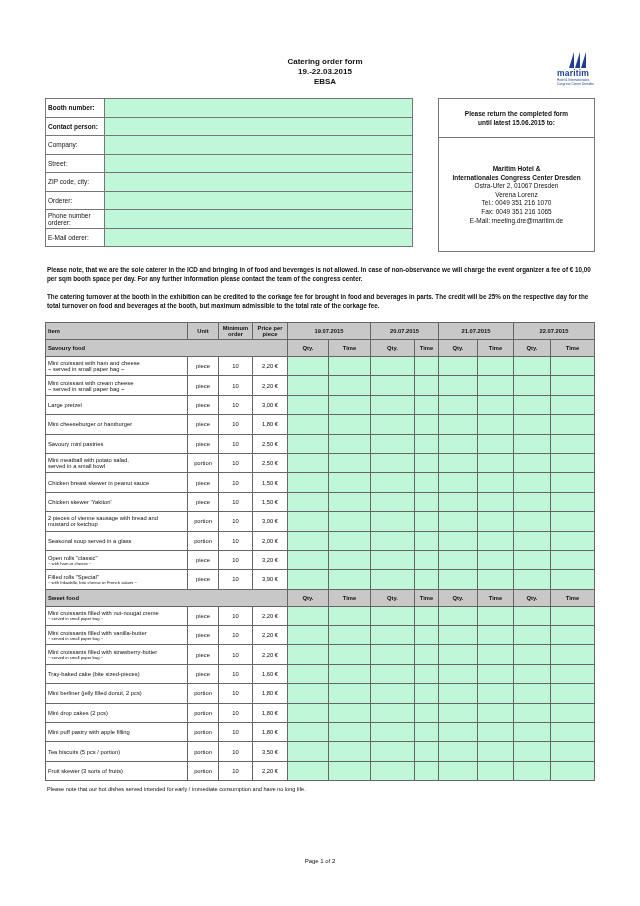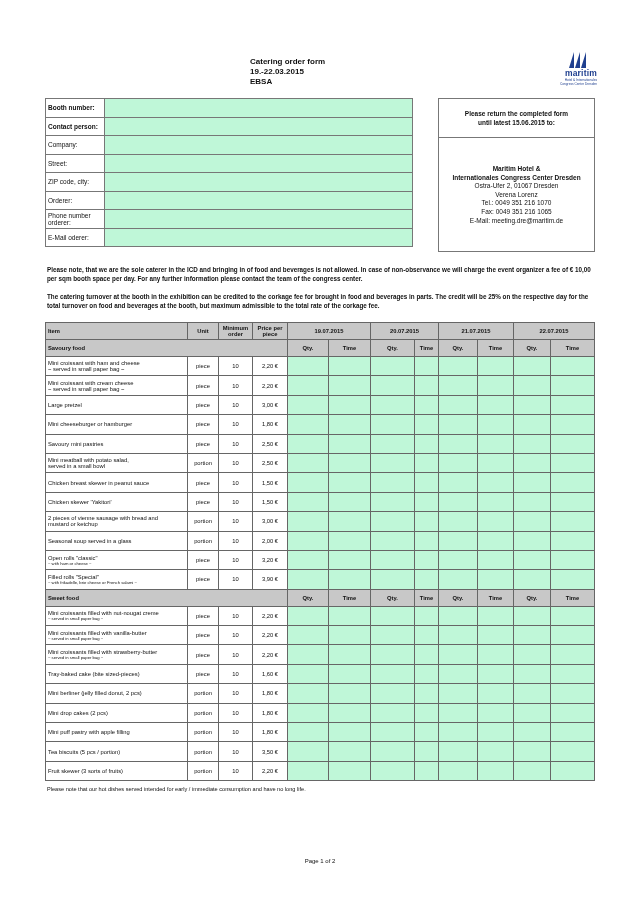--- a/index.html
+++ b/index.html
@@ -1,18 +1,18 @@
 <!DOCTYPE html>
 <html><head>
 <meta charset="utf-8">
 <style>
   html, body { margin:0; padding:0; background:#ffffff; }
   body { width:640px; height:906px; position:relative; font-family:"Liberation Sans", sans-serif; color:#111; overflow:hidden; }
-  .title { position:absolute; left:250px; top:57px; width:150px; font-weight:bold; font-size:8px; line-height:10px; }
-  .logo { position:absolute; left:557px; top:52px; width:40px; height:40px; text-align:right; }
+  .title { position:absolute; left:250px; top:57px; width:150px; text-align:center; font-weight:bold; font-size:8px; line-height:10px; }
+  .logo { position:absolute; left:557px; top:52px; width:40px; height:40px; text-align:left; }
   .logo .sails { display:flex; justify-content:center; gap:1px; height:16px; align-items:flex-end; }
   .logo .sail { width:0; height:0; border-left:5px solid transparent; border-bottom:16px solid #1f3f8f; }
   .logo .brand { font-size:8.5px; font-weight:bold; color:#1f3f8f; letter-spacing:0.2px; line-height:9px; margin-top:1px; }
   .logo .sub { font-size:3.2px; color:#1f3f8f; line-height:4px; }
 
   .contact { position:absolute; left:45px; top:98px; width:368px; border-collapse:collapse; font-size:6.5px; }
   .contact td { border:1px solid #777; height:17.5px; padding:0 2px; }
   .contact td.lbl { width:54px; }
   .contact td.val { background:#bff7d8; }
   .contact .b { font-weight:bold; }

